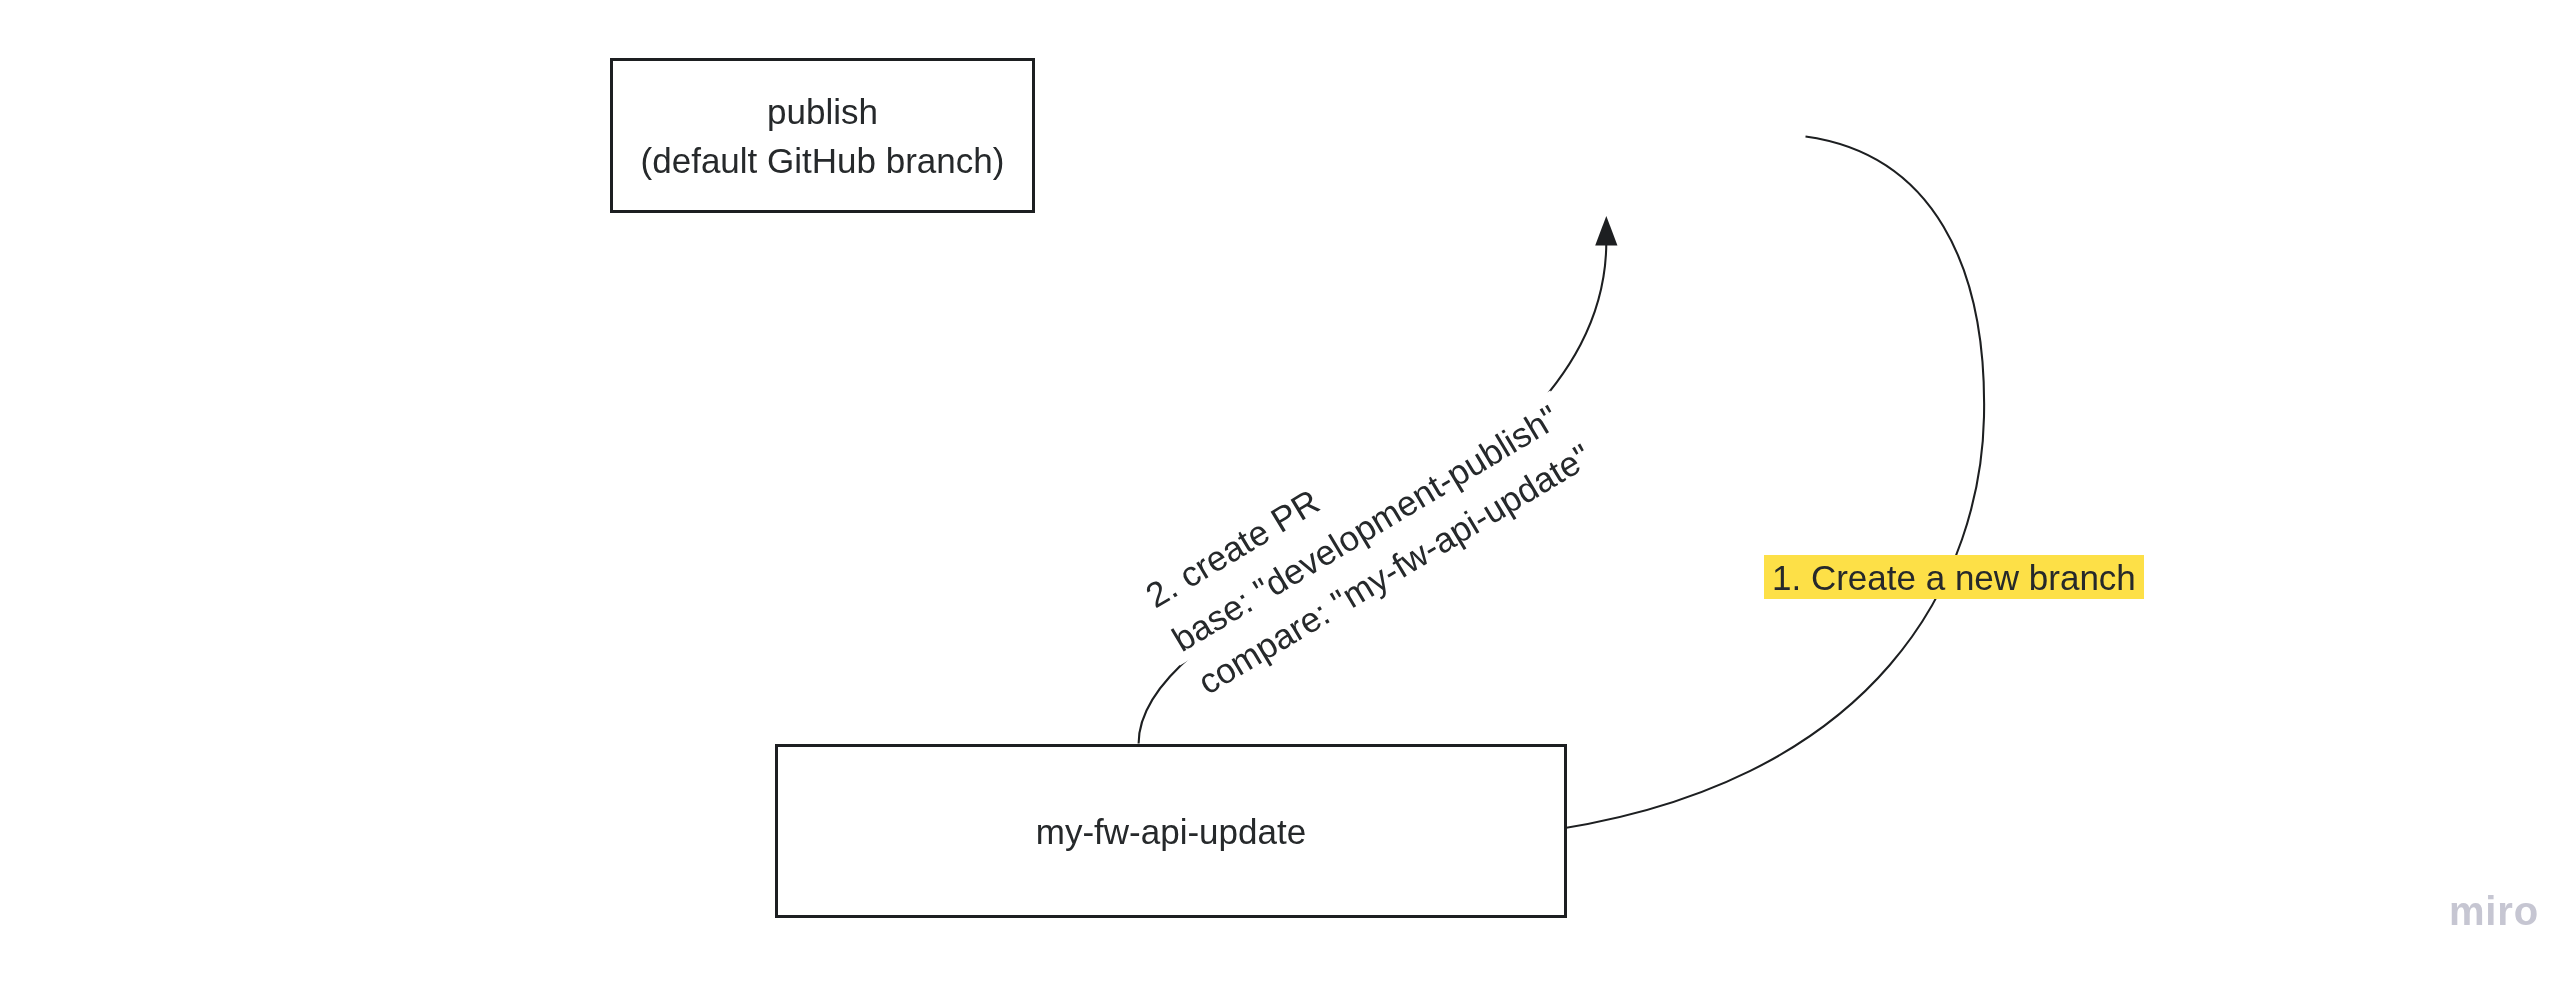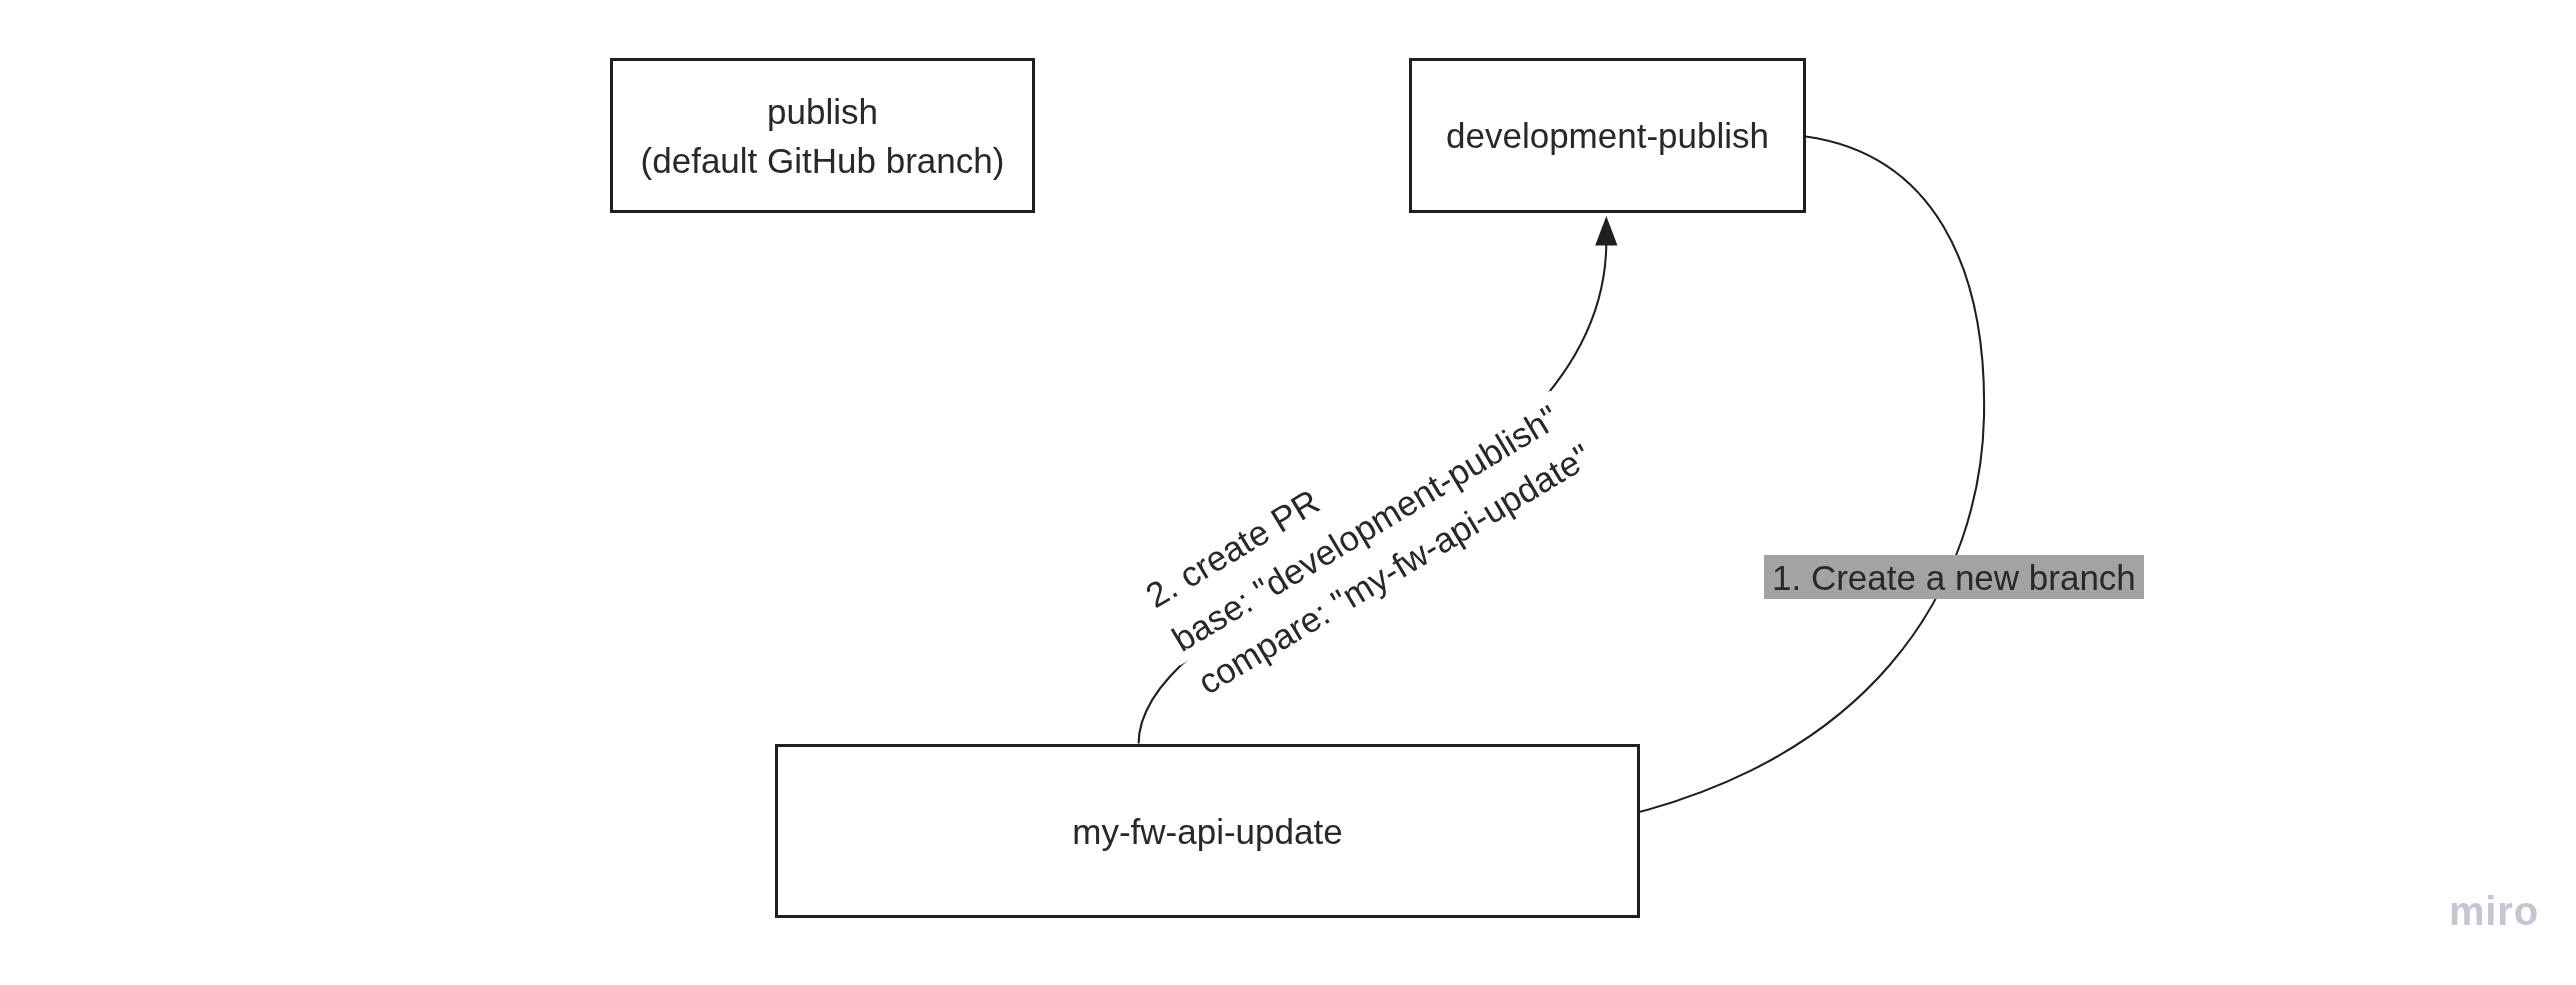--- a/index.html
+++ b/index.html
@@ -45,28 +45,28 @@
     z-index: 2;
   }
   .node-label {
     font-size: 35px;
     line-height: 49px;
     white-space: pre-line;
     color: #26292b;
   }
   .node-publish { left: 610px; top: 58px;  width: 425px; height: 155px; }
   .node-dev     { left: 1409px; top: 58px; width: 397px; height: 155px; }
-  .node-myfw    { left: 775px; top: 744px; width: 865px; height: 174px; }
+  .node-myfw    { left: 775px; top: 744px; width: 792px; height: 174px; }
 
   .edge-label-create-branch {
     position: absolute;
     left: 1764px;
     top: 555px;
     z-index: 3;
-    background: #a3a3a3;
+    background: #fde047;
     padding: 1.6px 8px;
     font-size: 35px;
     line-height: 41px;
     white-space: nowrap;
     color: #26292b;
   }
   .edge-label-create-pr {
     position: absolute;
     left: 1131px;
     top: 584px;
@@ -108,23 +108,20 @@
 
     <path d="M 1429 933 C 1429 745 2016 635 2016 303"></path>
     <polygon points="2016,271 2002,308 2030,308"></polygon>
   </svg>
 
   <div class="node node-publish">
     <div class="node-label">publish
 (default GitHub branch)</div>
   </div>
 
-  <div class="node node-dev">
-    <div class="node-label">development-publish</div>
-  </div>
 
   <div class="node node-myfw">
     <div class="node-label">my-fw-api-update</div>
   </div>
 
   <div class="edge-label-create-branch">1. Create a new branch</div>
 
   <div class="edge-label-create-pr">
     <div class="label-line">2. create PR</div>
     <div class="label-line">base: "development-publish"</div>

